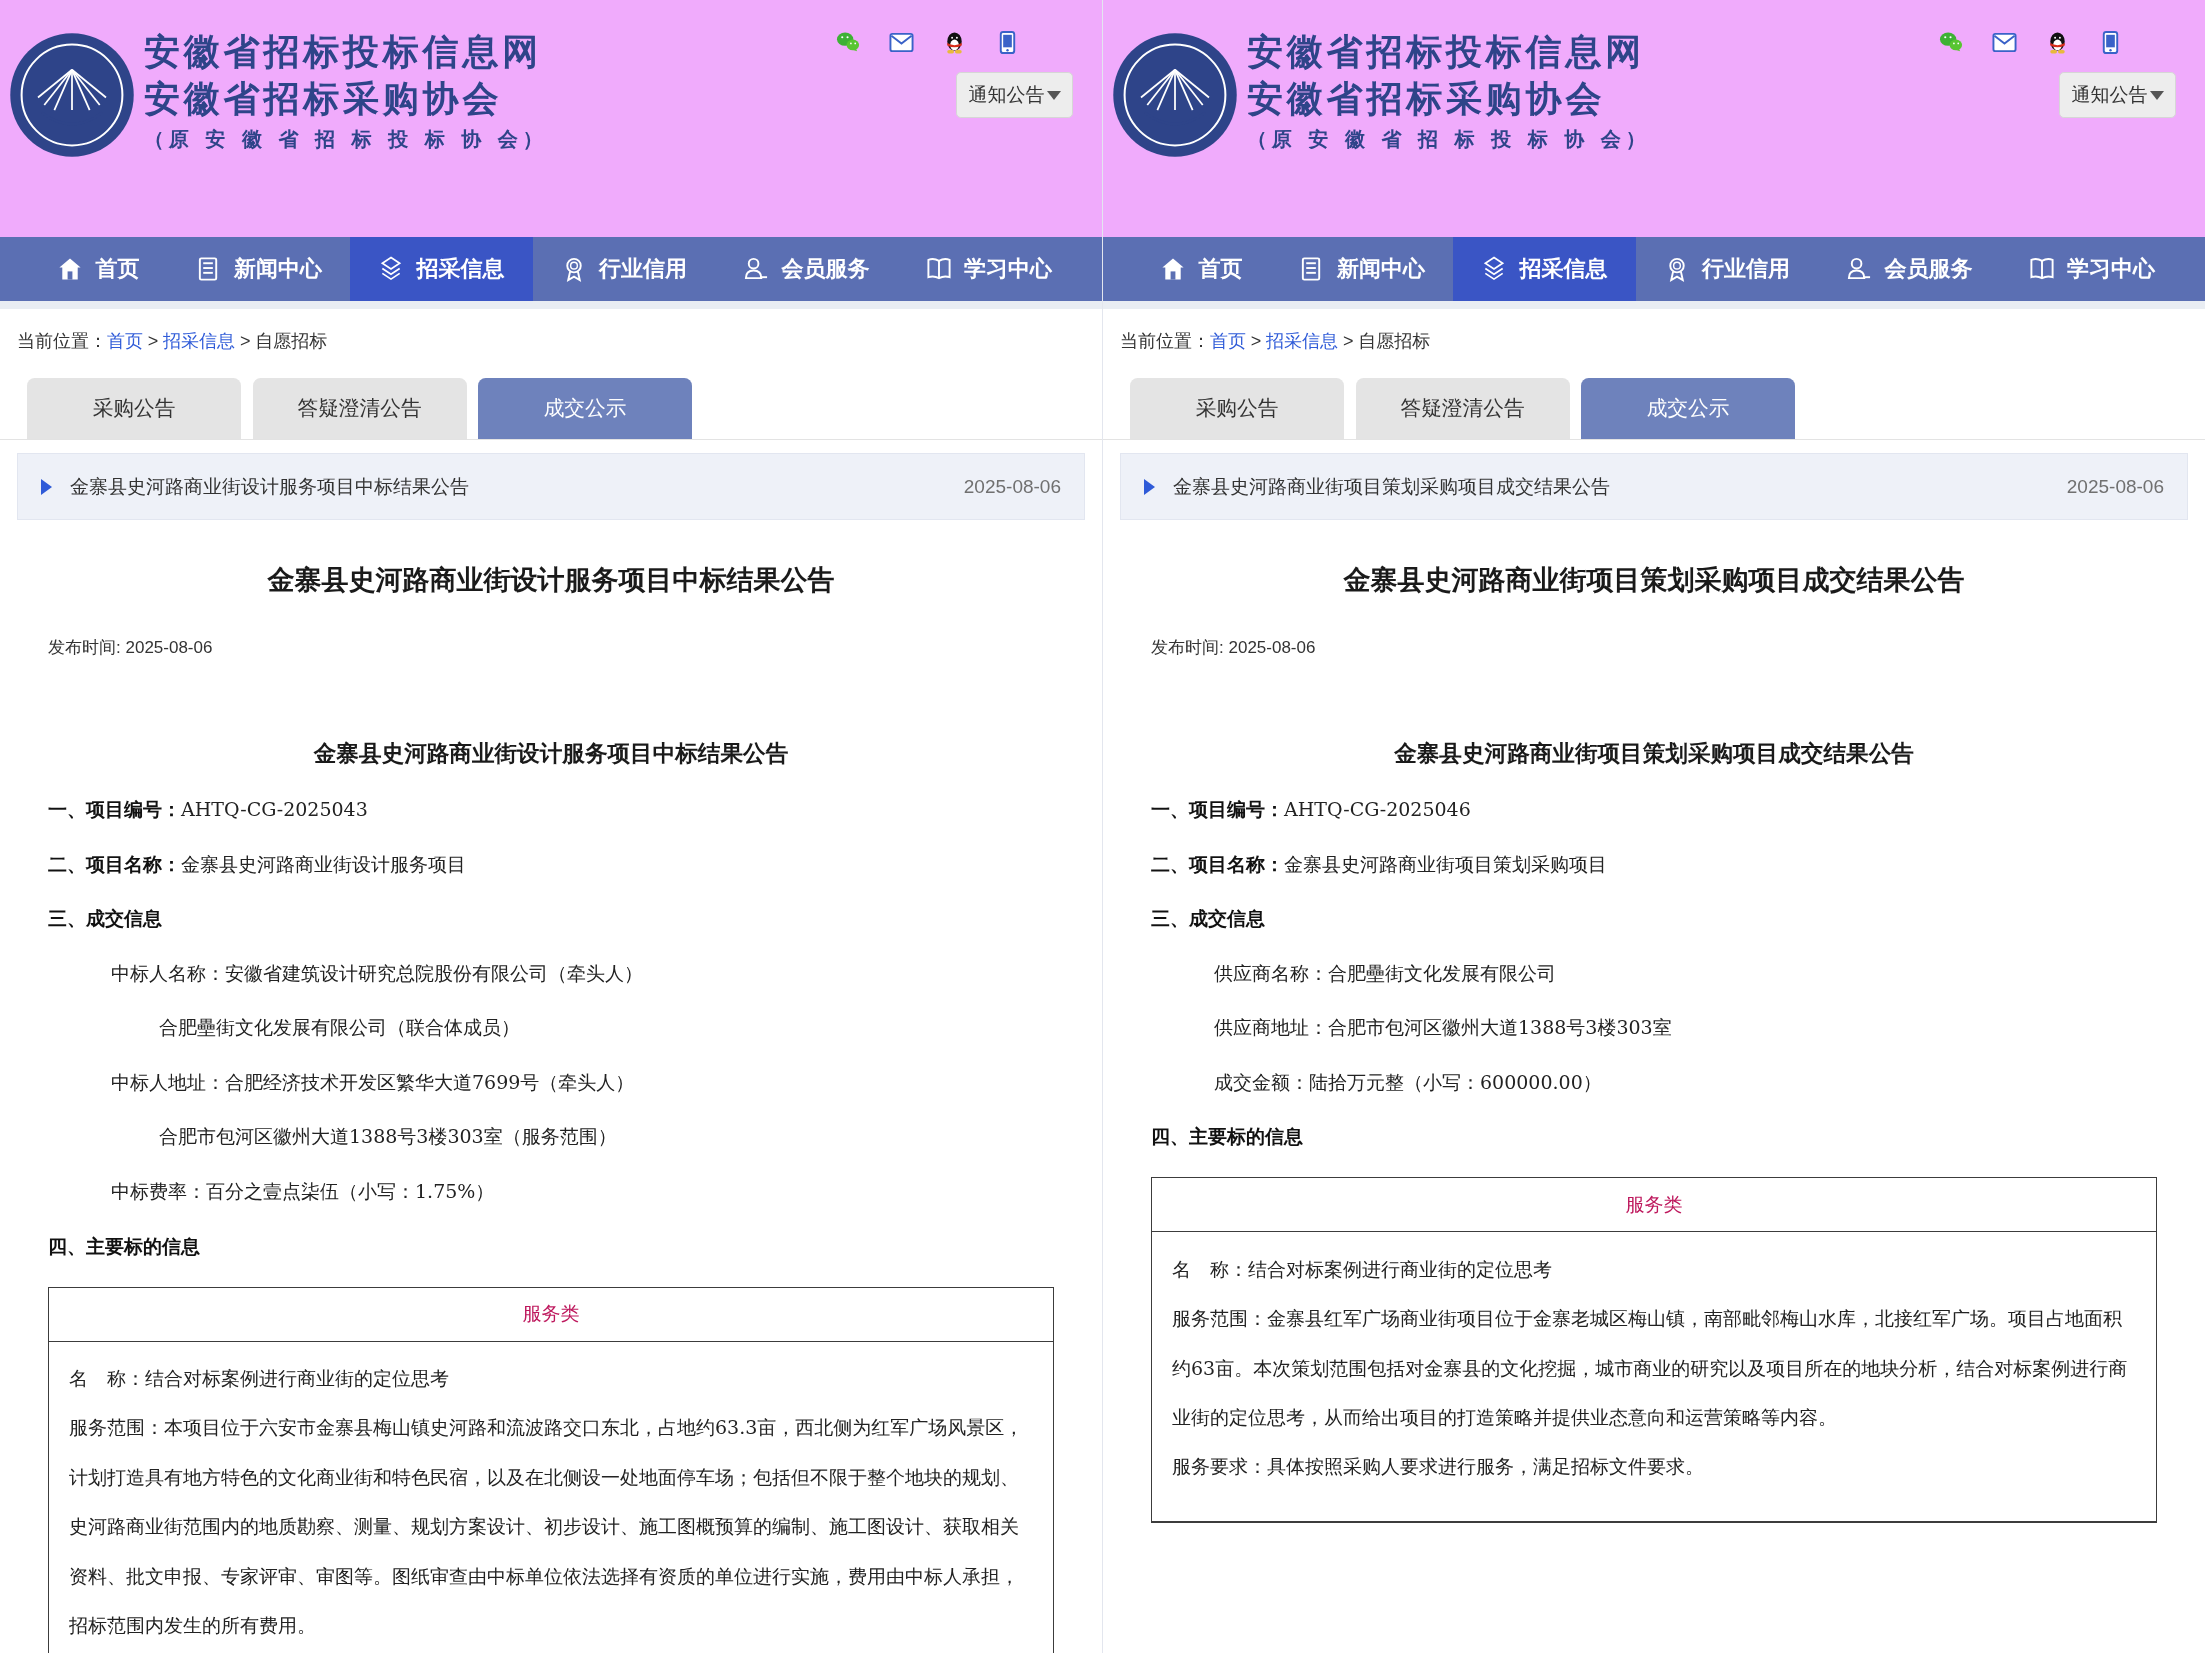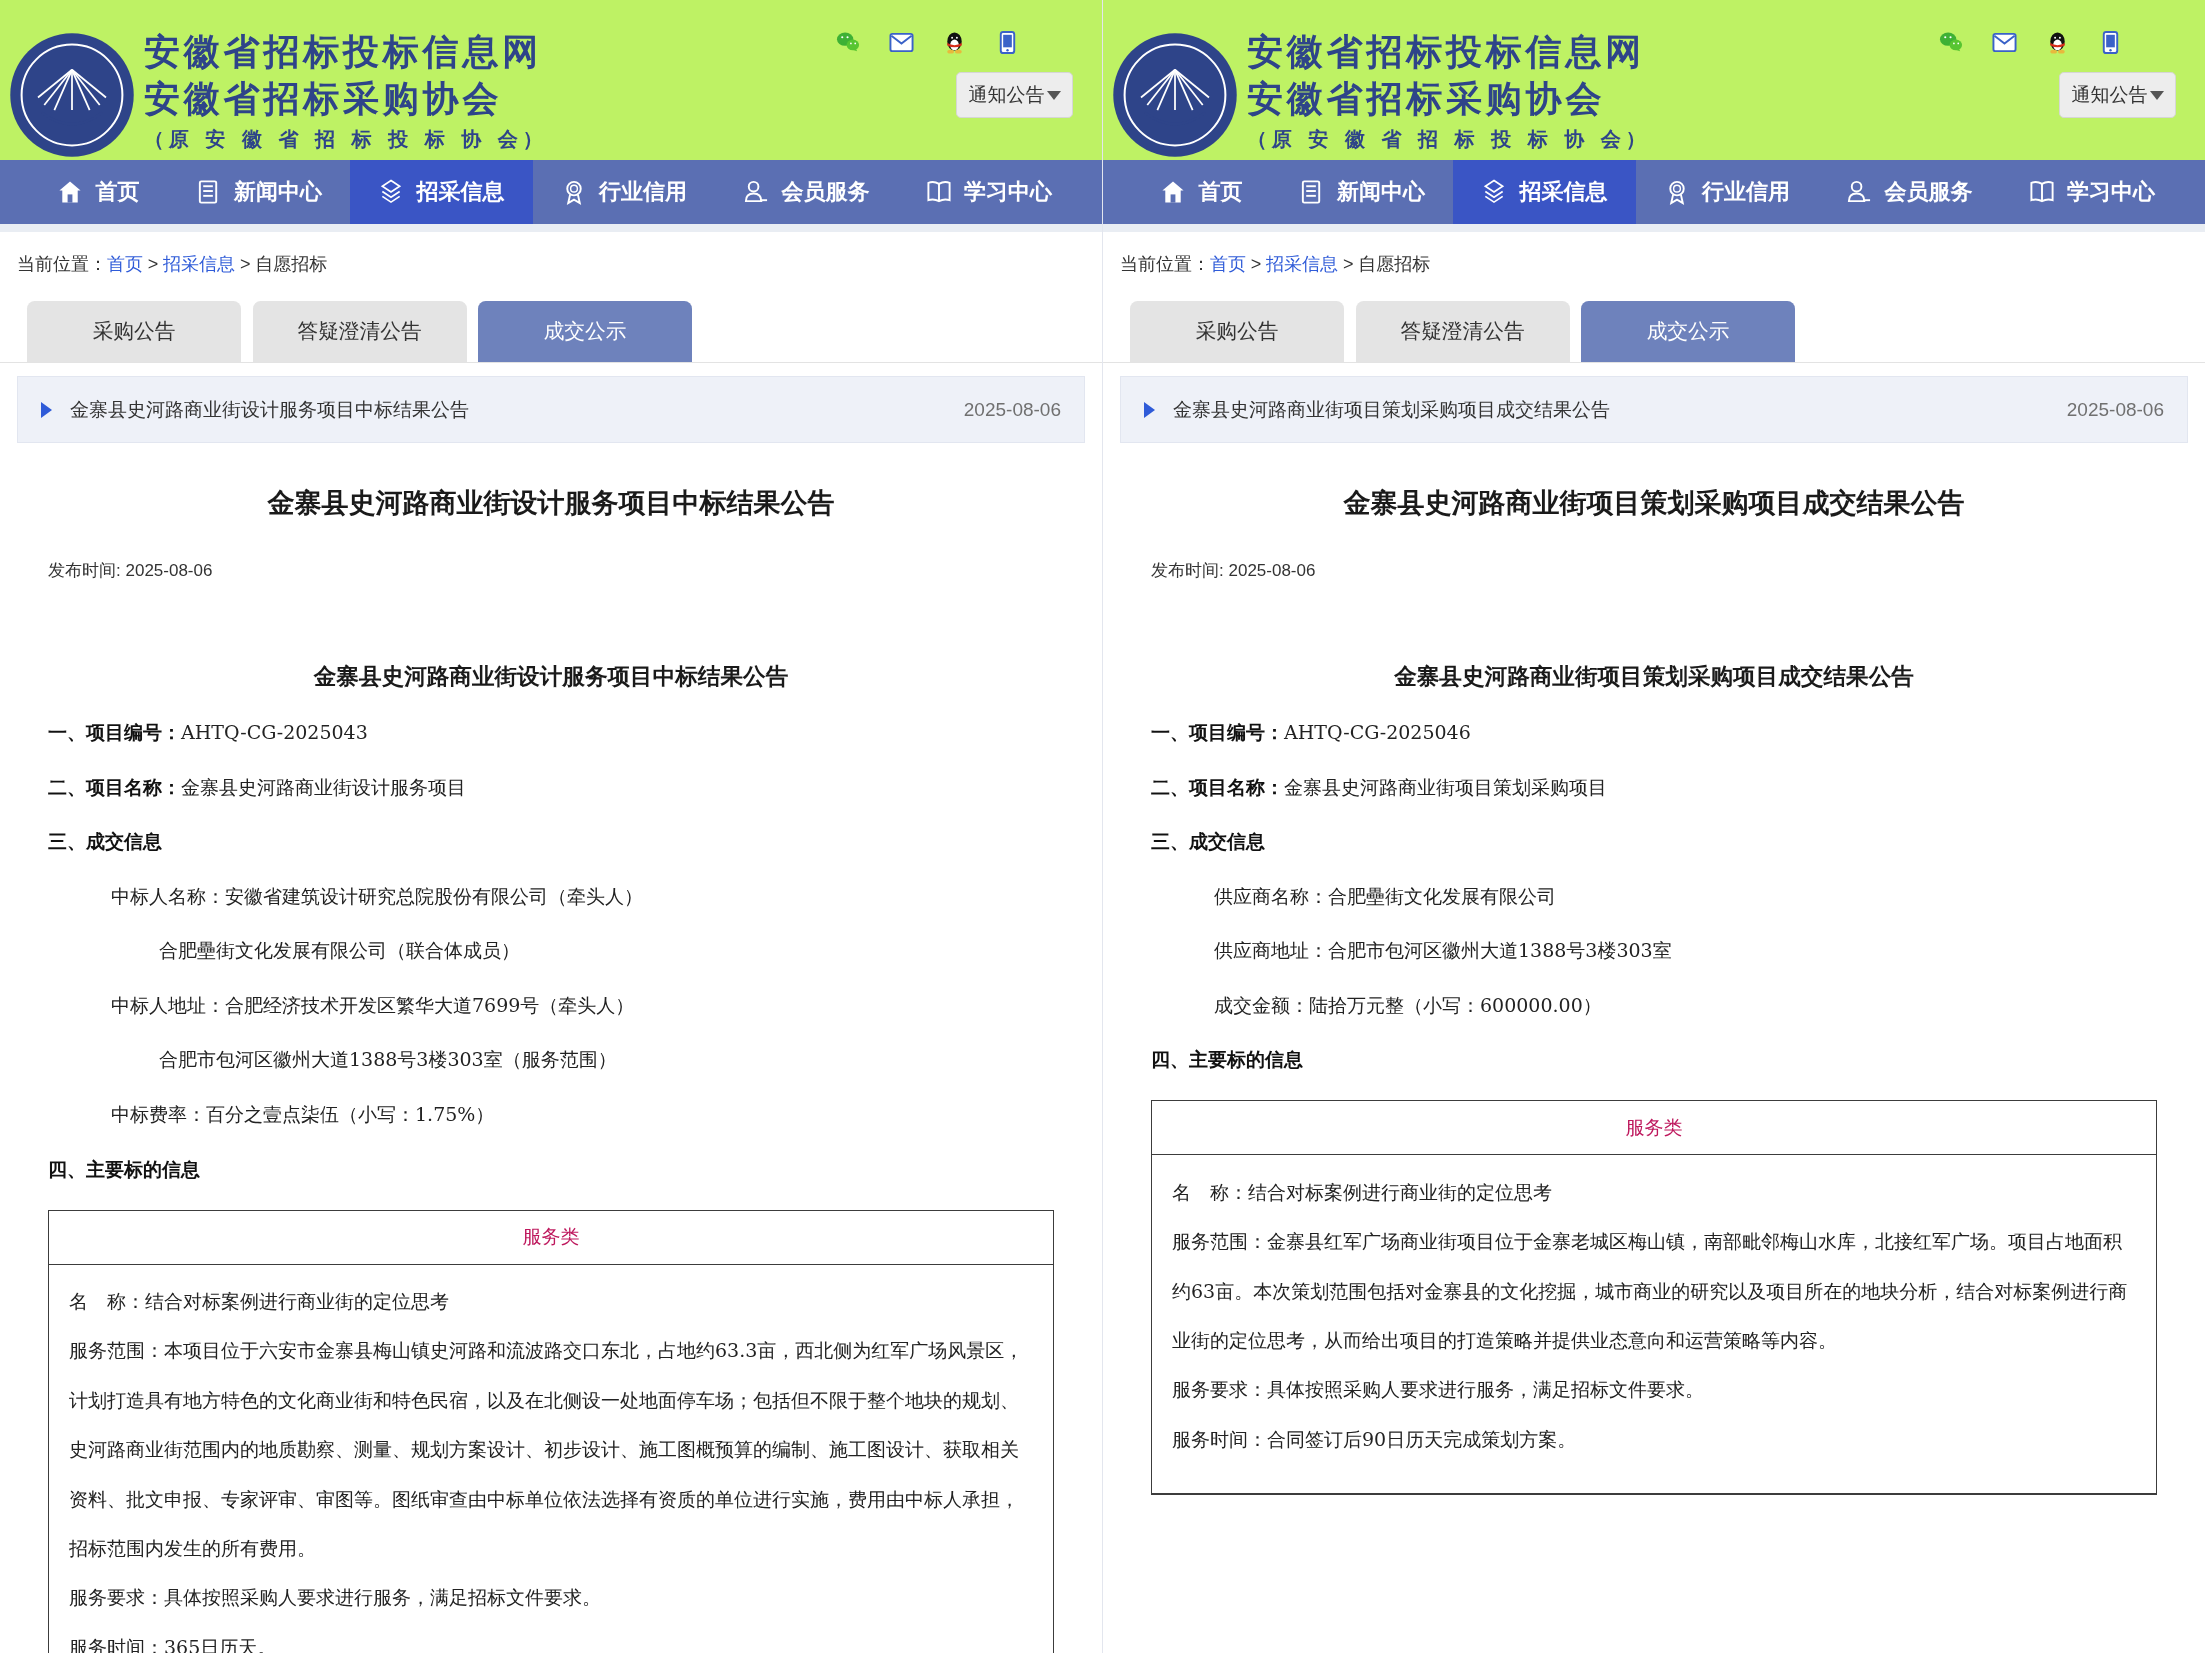--- a/index.html
+++ b/index.html
@@ -2,21 +2,21 @@
 <html style="font-size:7.7px"><head>
 <meta charset="utf-8">
 <style>
   html,body{margin:0;padding:0;background:#ffffff;}
   body{width:2205px;font-family:"Liberation Sans",sans-serif;color:#333;}
   .pages{display:flex;width:2205px;}
   .page{width:1103px;min-height:1654px;background:#ffffff;position:relative;overflow:hidden;}
   .page + .page{border-left:1px solid #e3e6ee;}
 
   
-  .hdr{height:160px;background:#bef264;position:relative;}
+  .hdr{height:237px;background:#f0abfc;position:relative;}
   .logo{position:absolute;left:8.6px;top:23px;width:126px;height:144px;}
   .site-names{position:absolute;left:144px;top:28px;color:#2e4489;font-family:"DejaVu Serif",serif;}
   .site-line1,.site-line2{font-size:36px;font-weight:bold;letter-spacing:3.8px;line-height:1.3;}
   .site-line3{font-size:20px;font-weight:bold;letter-spacing:4.8px;margin-top:4.8px;}
   .hdr-icons{position:absolute;right:82px;top:30px;display:flex;gap:28px;align-items:center;}
   .hdr-icons svg{width:25px;height:25px;display:block;cursor:pointer;}
   .notice-select{position:absolute;right:29px;top:72px;width:115px;height:44px;background:#ededed;
     border:1px solid #d6d6d6;border-radius:4.8px;display:flex;align-items:center;justify-content:center;
     gap:2px;font-size:19px;color:#333;cursor:pointer;}
   .caret-down{width:0;height:0;border-left:7.7px solid transparent;border-right:7.7px solid transparent;
@@ -404,21 +404,20 @@
         <div class="info-table">
           <div class="it-head">服务类</div>
           <div class="it-body">
 
               <div class="it-row">名　称：结合对标案例进行商业街的定位思考</div>
 
               <div class="it-row">服务范围：金寨县红军广场商业街项目位于金寨老城区梅山镇，南部毗邻梅山水库，北接红军广场。项目占地面积约63亩。本次策划范围包括对金寨县的文化挖掘，城市商业的研究以及项目所在的地块分析，结合对标案例进行商业街的定位思考，从而给出项目的打造策略并提供业态意向和运营策略等内容。</div>
 
               <div class="it-row">服务要求：具体按照采购人要求进行服务，满足招标文件要求。</div>
 
-              <div class="it-row">服务时间：合同签订后90日历天完成策划方案。</div>
             </div>
         </div>
       </div>
     </div>
   </div>
 
 </div>
 
 
 </body></html>

